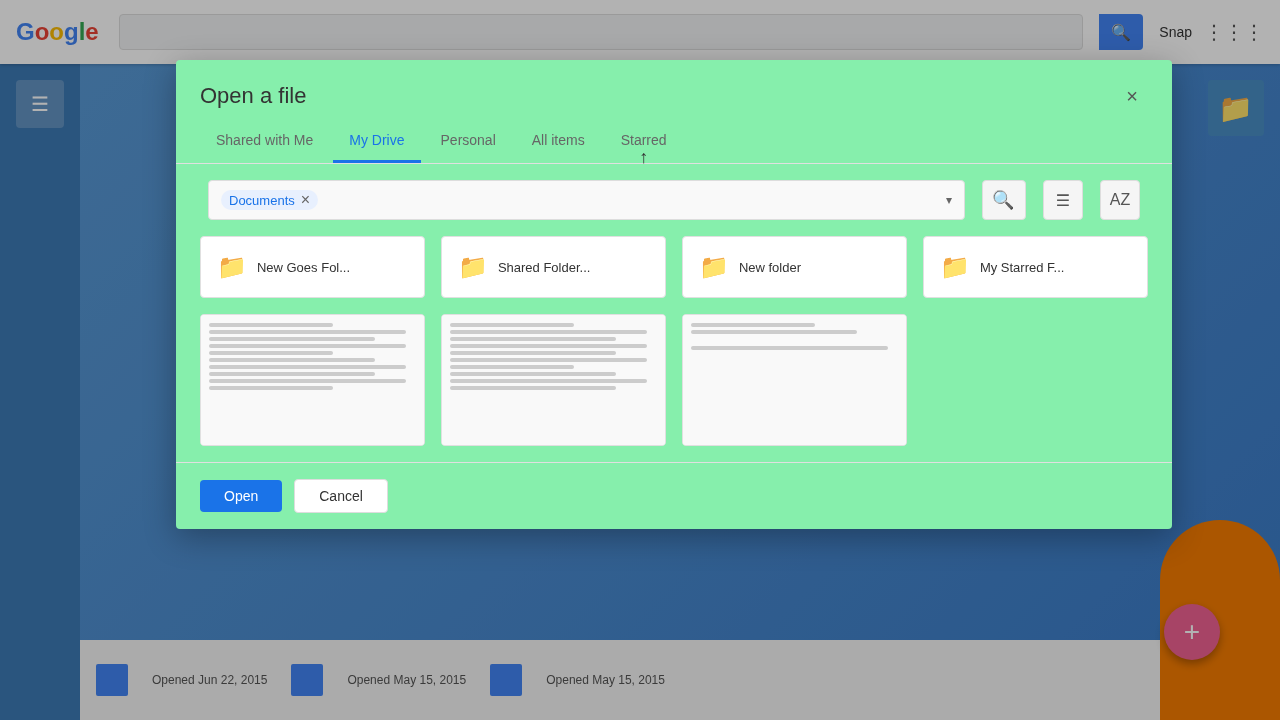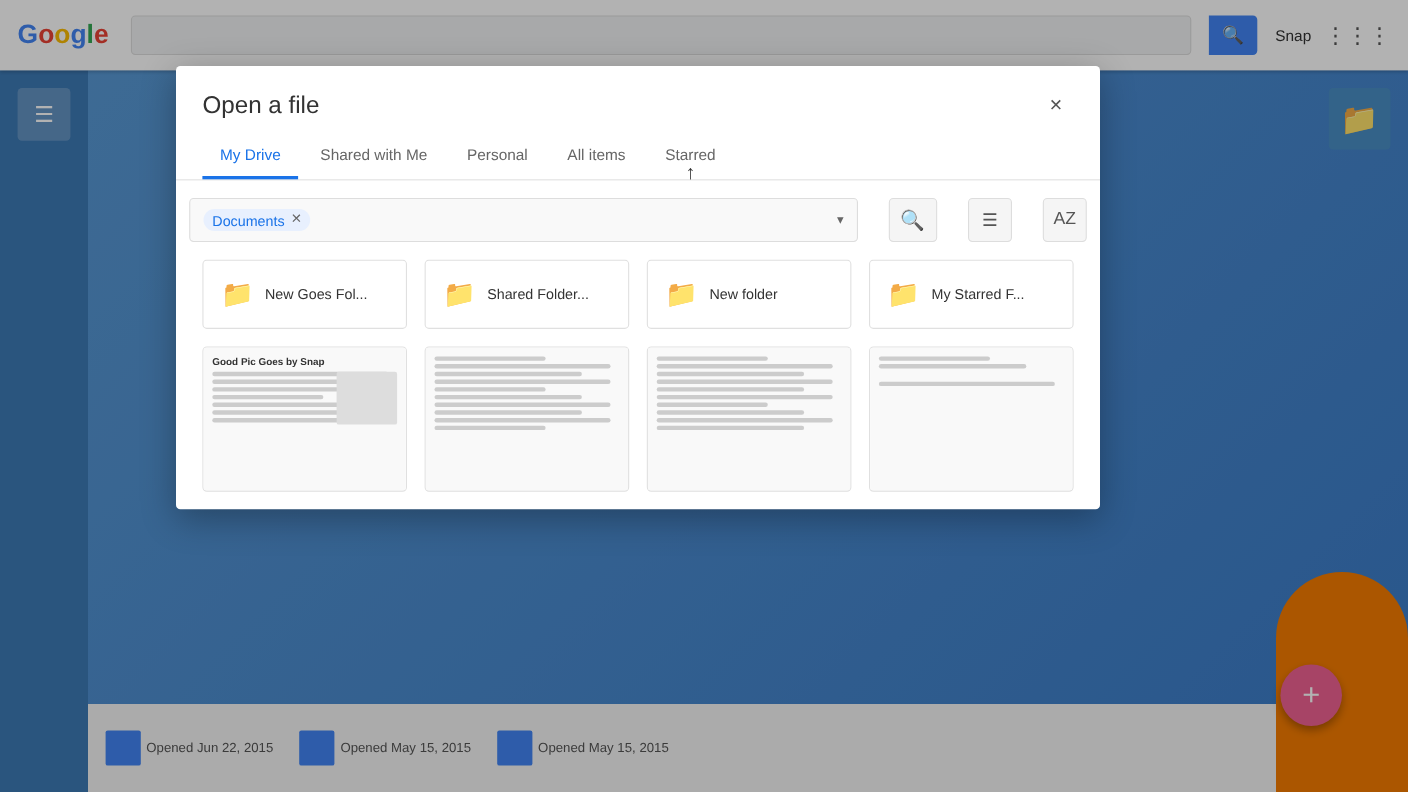--- a/index.html
+++ b/index.html
@@ -124,23 +124,23 @@
       position: absolute;
       top: 0; left: 0; right: 0; bottom: 0;
       background: rgba(0,0,0,0.3);
       z-index: 10;
     }
 
     
     .dialog {
       position: absolute;
       top: 60px;
-      left: 160px;
-      width: 840px;
-      background: #ffffff;
+      left: 176px;
+      width: 996px;
+      background: #86efac;
       border-radius: 4px;
       box-shadow: 0 8px 32px rgba(0,0,0,0.3);
       z-index: 20;
       overflow: hidden;
     }
 
     .dialog-header {
       display: flex;
       align-items: center;
       justify-content: space-between;
@@ -187,22 +187,22 @@
 
     .tab.active {
       color: #1a73e8;
       border-bottom-color: #1a73e8;
       font-weight: 500;
     }
 
     
     .toolbar-row {
       display: flex;
-      padding: 16px 12px;
-      gap: 28px;
+      padding: 16px 32px;
+      gap: 17px;
     }
 
     .filter-input {
       flex: 1;
       height: 40px;
       border: 1px solid #ddd;
       border-radius: 4px;
       padding: 0 12px;
       display: flex;
       align-items: center;
@@ -409,21 +409,21 @@
       background: #f5f5f5;
       display: flex;
       align-items: center;
       padding: 0 16px;
       gap: 24px;
     }
 
     .bg-bottom-item {
       display: flex;
       align-items: center;
-      gap: 5px;
+      gap: 24px;
       font-size: 12px;
       color: #555;
     }
 
     .bg-bottom-item-icon {
       width: 32px;
       height: 32px;
       background: #4285f4;
       border-radius: 2px;
     }
@@ -488,25 +488,25 @@
 <div class="overlay"></div>
 
 <div class="dialog">
 
   <div class="dialog-header">
     <span class="dialog-title">Open a file</span>
     <button class="close-btn">×</button>
   </div>
 
   <div class="tabs">
+    <div class="tab">
+      <span>Shared with Me</span>
+    </div>
     <div class="tab active">
       <span>My Drive</span>
-    </div>
-    <div class="tab">
-      <span>Shared with Me</span>
     </div>
     <div class="tab">
       <span>Personal</span>
     </div>
     <div class="tab">
       <span>All items</span>
     </div>
     <div class="tab" style="position:relative;">
       <span>Starred</span>
       
@@ -549,35 +549,20 @@
         <span class="folder-name">New folder</span>
       </div>
       <div class="folder-item">
         <span class="folder-icon">📁</span>
         <span class="folder-name">My Starred F...</span>
       </div>
     </div>
 
     <div class="files-row">
 
-      <div class="file-item">
-        <div class="file-preview">
-          <div class="file-preview-lines">
-            <div class="preview-title">Good Pic Goes by Snap</div>
-            <div style="float:right; width:55px; height:48px; background:#ddd; margin:0 0 4px 6px; border-radius:2px;"></div>
-            <div class="preview-line long"></div>
-            <div class="preview-line medium"></div>
-            <div class="preview-line long"></div>
-            <div class="preview-line short"></div>
-            <div class="preview-line medium"></div>
-            <div class="preview-line long"></div>
-            <div class="preview-line medium"></div>
-          </div>
-        </div>
-      </div>
 
       <div class="file-item">
         <div class="file-preview">
           <div class="file-preview-lines">
             <div class="preview-line short"></div>
             <div class="preview-line long"></div>
             <div class="preview-line medium"></div>
             <div class="preview-line long"></div>
             <div class="preview-line short"></div>
             <div class="preview-line medium"></div>
@@ -611,13 +596,17 @@
           <div class="file-preview-lines">
             <div class="preview-line short"></div>
             <div class="preview-line medium" style="margin-bottom:12px;"></div>
             <div class="preview-line long"></div>
           </div>
         </div>
       </div>
     </div>
   </div>
 
+  <div class="dialog-footer">
+    <button class="btn-open">Open</button>
+    <button class="btn-cancel">Cancel</button>
+  </div>
 </div>
 
 </body></html>

